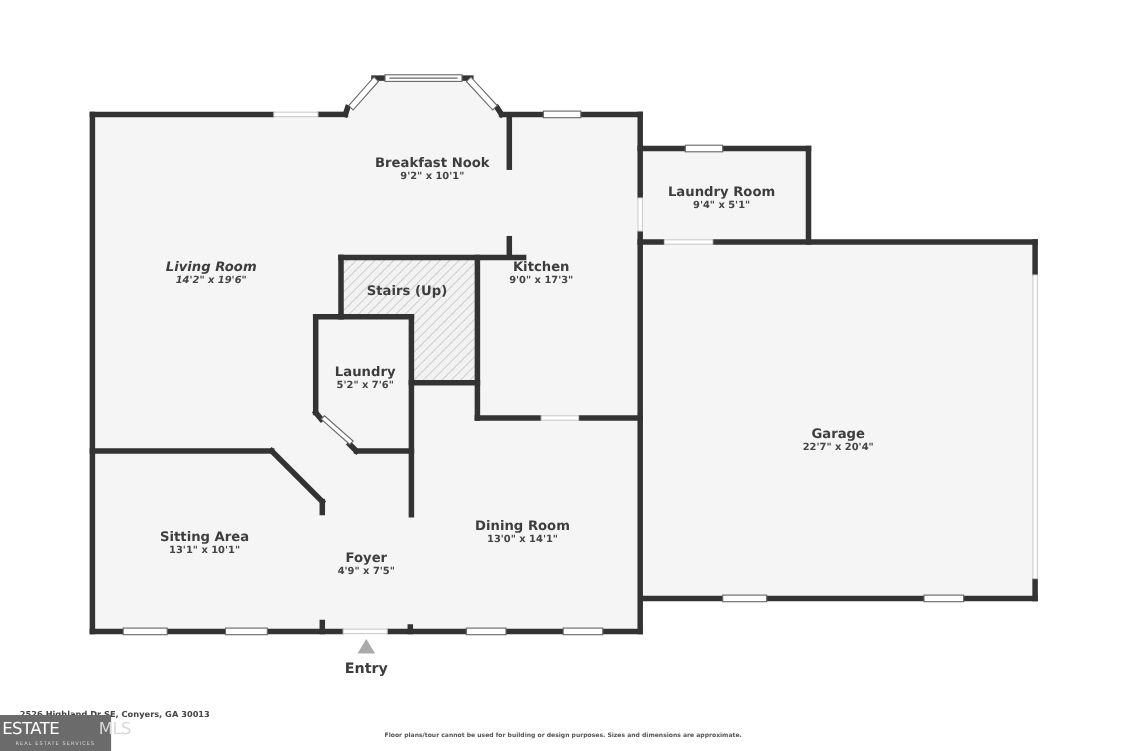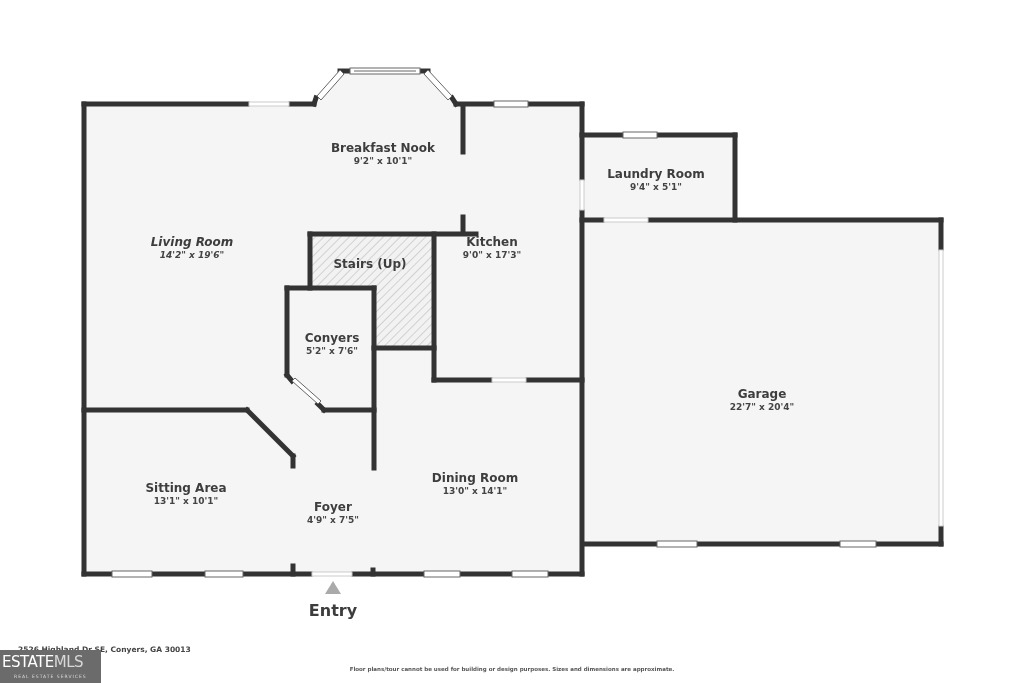--- a/index.html
+++ b/index.html
@@ -1,26 +1,26 @@
 <!DOCTYPE html>
 <html><head>
 <meta charset="utf-8">
 <style>
   html, body { margin: 0; padding: 0; background: #ffffff; }
   body { width: 1024px; height: 683px; position: relative; overflow: hidden; font-family: "Liberation Sans", sans-serif; }
   #plan { position: absolute; left: 0; top: 0; }
   .room-label { position: absolute; transform: translateX(-50%); text-align: center; white-space: nowrap; color: #3d3d3d; }
   .room-name { font-family: "DejaVu Sans", sans-serif; font-size: 12px; font-weight: bold; line-height: 14px; display: block; }
   .room-dim { font-family: "DejaVu Sans", sans-serif; font-size: 9px; font-weight: bold; line-height: 12px; display: block; color: #444; }
-  .entry-label { position: absolute; left: 333px; top: 601px; transform: translateX(-50%); font-family: "DejaVu Sans", sans-serif; font-size: 16px; font-weight: bold; color: #3d3d3d; }
+  .entry-label { position: absolute; left: 333px; top: 601px; transform: translateX(-50%); font-family: "DejaVu Sans", sans-serif; font-size: 13px; font-weight: bold; color: #3d3d3d; }
   .address { position: absolute; left: 18px; top: 645px; font-family: "DejaVu Sans", sans-serif; font-size: 7.5px; font-weight: bold; color: #444; }
   .disclaimer { position: absolute; left: 512px; top: 666px; transform: translateX(-50%); font-family: "DejaVu Sans", sans-serif; font-size: 5.5px; font-weight: bold; color: #555; white-space: nowrap; }
   .logo { position: absolute; left: 0; top: 650px; width: 101px; height: 33px; background: #6b6b6b; color: #ffffff; }
   .logo-main { position: absolute; left: 2px; top: 3px; font-family: "DejaVu Sans", sans-serif; font-size: 15px; letter-spacing: -0.5px; line-height: 18px; }
-  .logo-main .mls { color: #d8d8d8; }
+  .logo-main .mls { color: #d8d8d8; margin-left: 36px; }
   .logo-sub { position: absolute; left: 14px; top: 24px; font-family: "DejaVu Sans", sans-serif; font-size: 4.5px; letter-spacing: 1px; color: #dcdcdc; }
 </style>
 </head>
 <body>
 
 <svg id="plan" width="1024" height="683" viewBox="0 0 1024 683" xmlns="http://www.w3.org/2000/svg">
   <defs>
     <pattern id="hatch" patternUnits="userSpaceOnUse" width="6" height="6" patternTransform="rotate(45)">
       <rect width="6" height="6" fill="#f2f2f2"></rect>
       <line x1="0" y1="0" x2="0" y2="6" stroke="#b0b0b0" stroke-width="1"></line>
@@ -118,41 +118,41 @@
     <rect x="580" y="180" width="4" height="30"></rect>
     <rect x="604" y="218" width="44" height="4"></rect>
     <rect x="492" y="378" width="34" height="4"></rect>
     <rect x="312" y="572" width="40" height="4"></rect>
     <rect x="939" y="250" width="4" height="276"></rect>
   </g>
 
   <polygon points="333,581 341,594 325,594" fill="#aaaaaa"></polygon>
 </svg>
 
-<div class="room-label" style="left:383px; top:141px;">
+<div class="room-label" style="left:393px; top:141px;">
   <span class="room-name">Breakfast Nook</span>
   <span class="room-dim">9'2" x 10'1"</span>
 </div>
 <div class="room-label" style="left:192px; top:235px;font-style:italic;">
   <span class="room-name">Living Room</span>
   <span class="room-dim">14'2" x 19'6"</span>
 </div>
 <div class="room-label" style="left:492px; top:235px;">
   <span class="room-name">Kitchen</span>
   <span class="room-dim">9'0" x 17'3"</span>
 </div>
 <div class="room-label" style="left:656px; top:167px;">
   <span class="room-name">Laundry Room</span>
   <span class="room-dim">9'4" x 5'1"</span>
 </div>
 <div class="room-label" style="left:370px; top:257px;">
   <span class="room-name">Stairs (Up)</span>
 </div>
 <div class="room-label" style="left:332px; top:331px;">
-  <span class="room-name">Conyers</span>
+  <span class="room-name">Laundry</span>
   <span class="room-dim">5'2" x 7'6"</span>
 </div>
 <div class="room-label" style="left:762px; top:387px;">
   <span class="room-name">Garage</span>
   <span class="room-dim">22'7" x 20'4"</span>
 </div>
 <div class="room-label" style="left:475px; top:471px;">
   <span class="room-name">Dining Room</span>
   <span class="room-dim">13'0" x 14'1"</span>
 </div>

